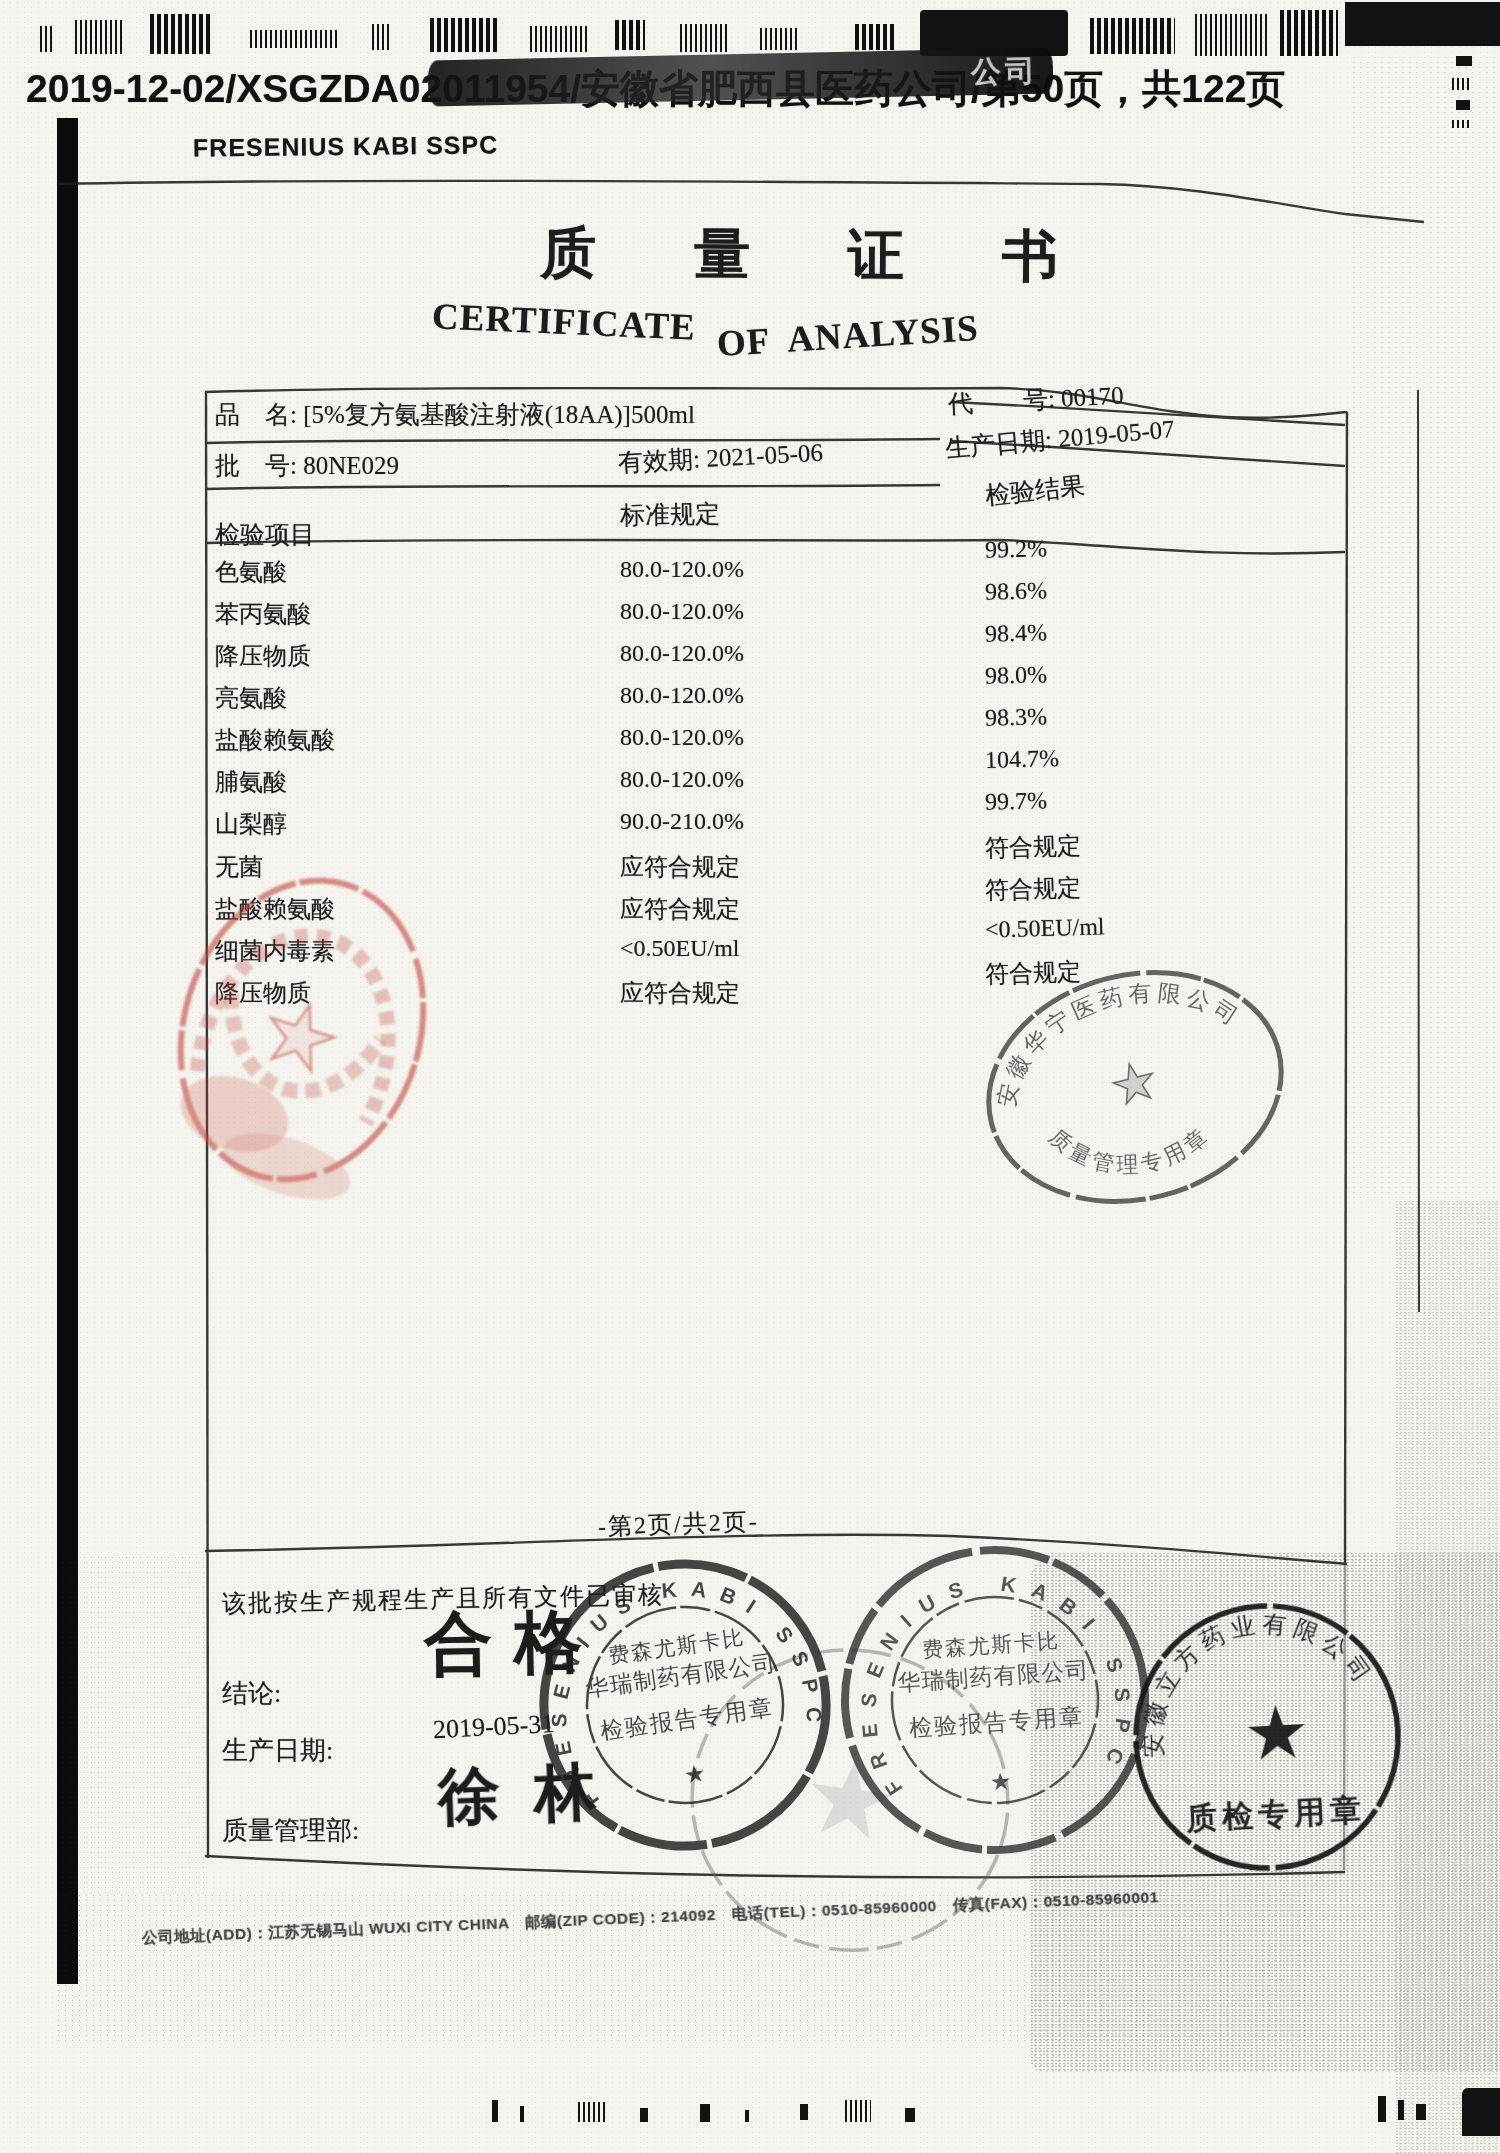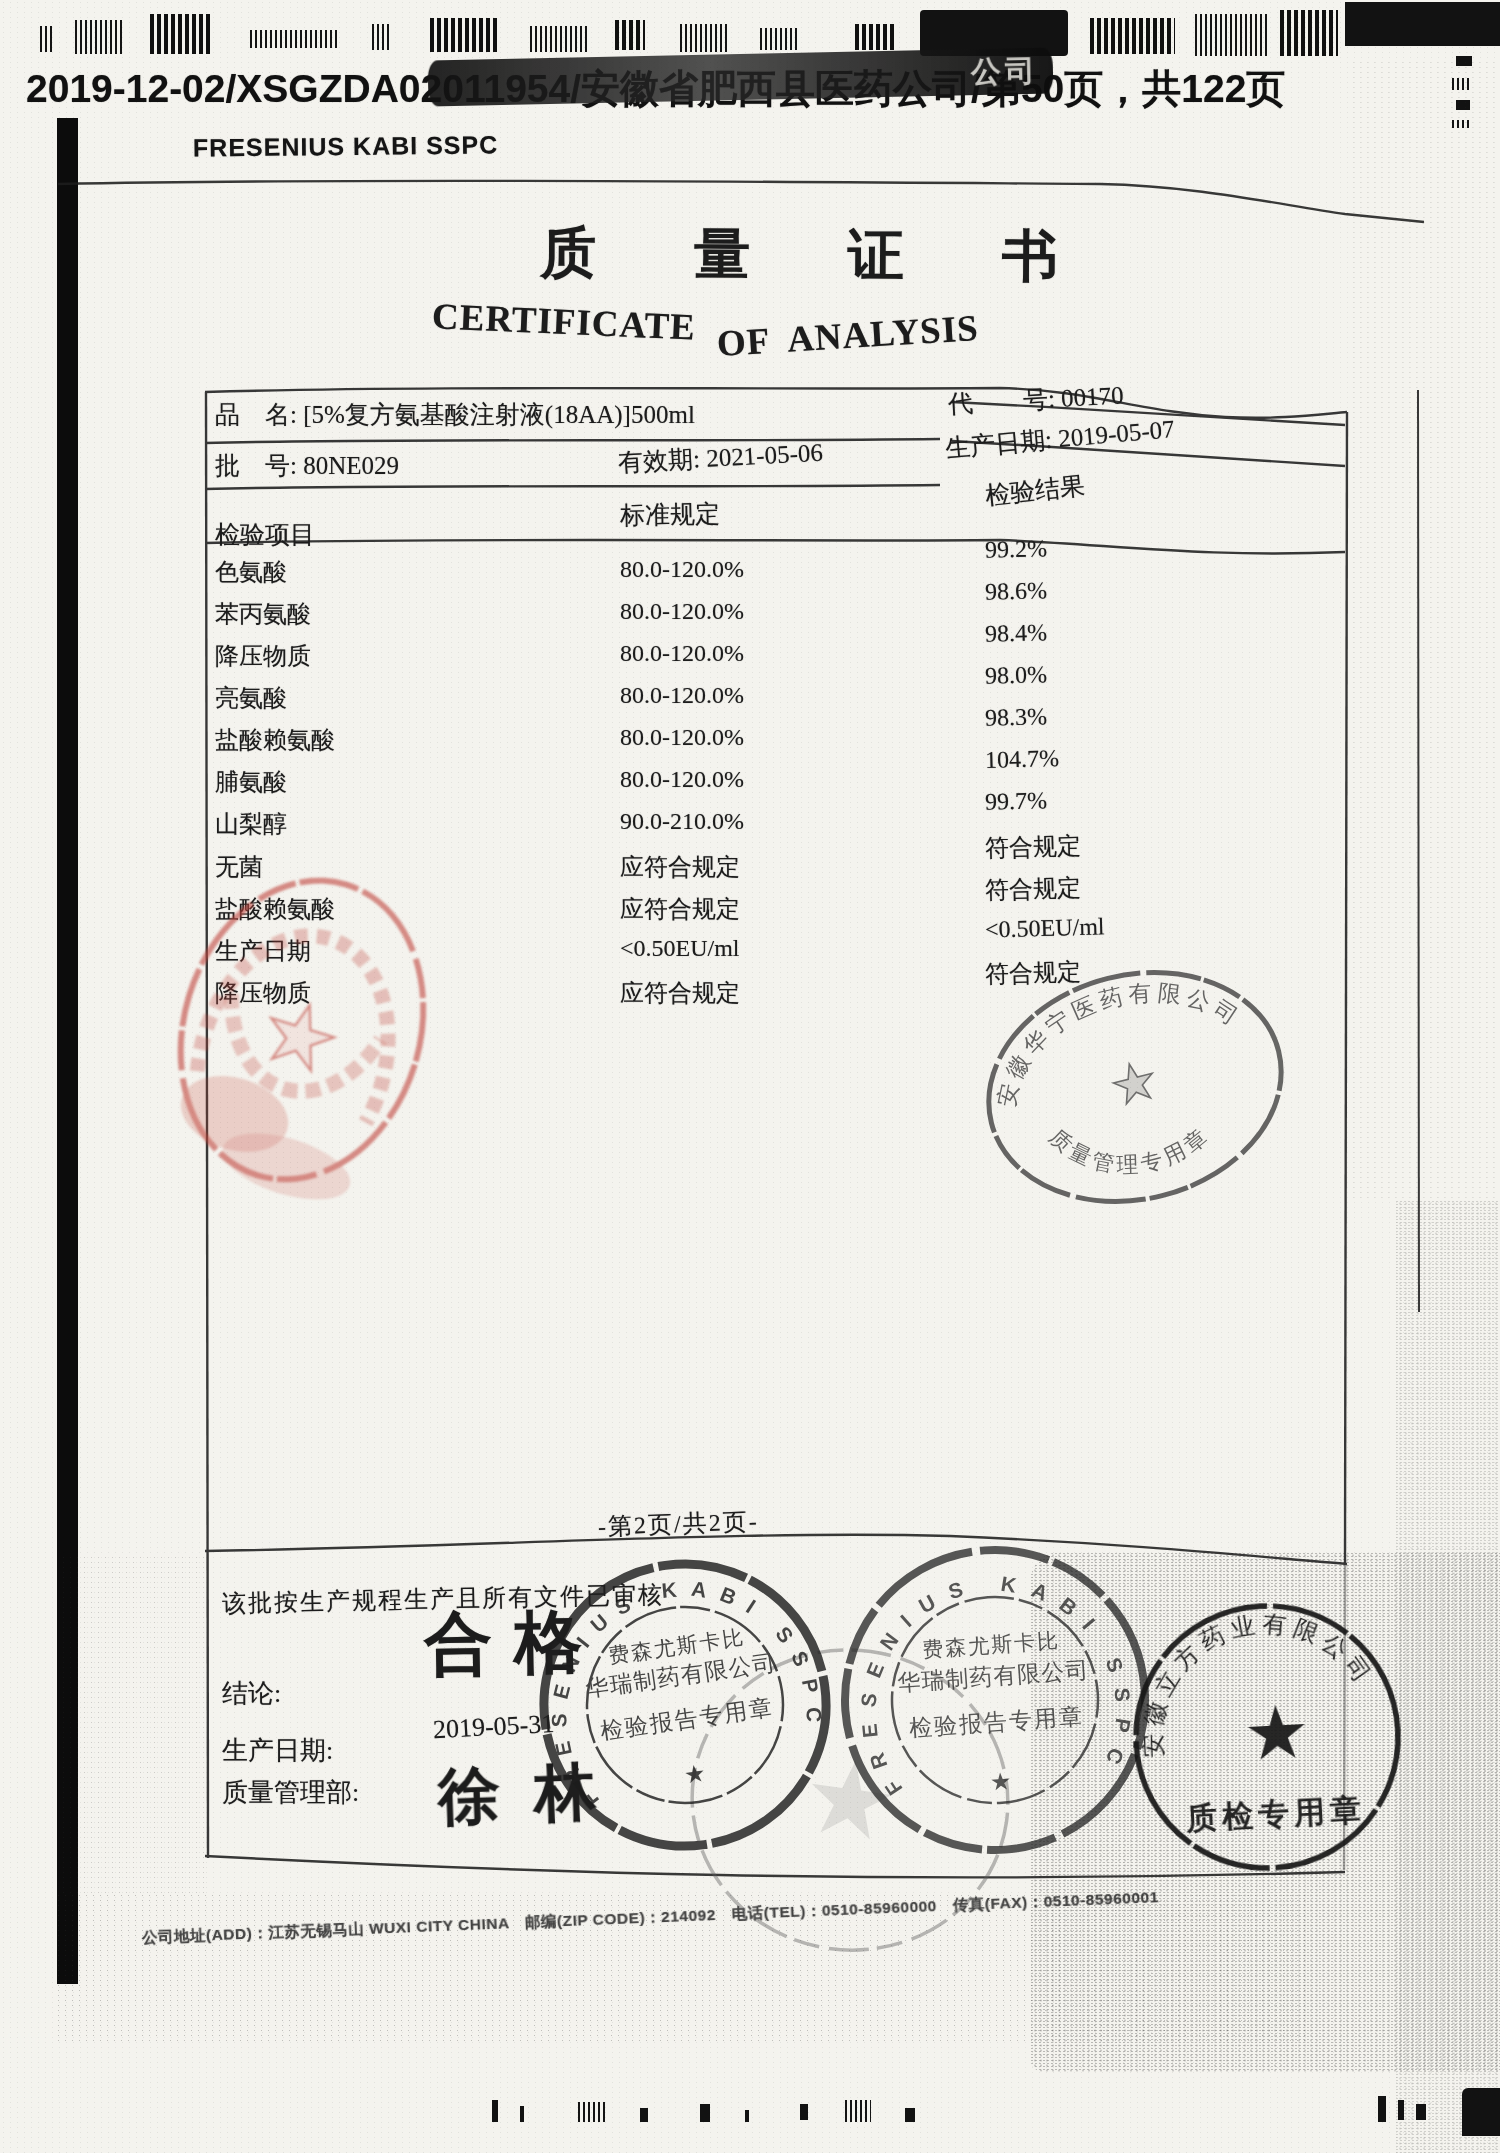--- a/index.html
+++ b/index.html
@@ -175,41 +175,41 @@
         <span class="c1">无菌</span>
         <span class="c2">应符合规定</span>
         <span class="c3">符合规定</span>
       </div>
     <div class="txt f24" style="left:0;top:893px;">
         <span class="c1">盐酸赖氨酸</span>
         <span class="c2">应符合规定</span>
         <span class="c3">符合规定</span>
       </div>
     <div class="txt f24" style="left:0;top:935px;">
-        <span class="c1">生产日期</span>
+        <span class="c1">细菌内毒素</span>
         <span class="c2">&lt;0.50EU/ml</span>
         <span class="c3">&lt;0.50EU/ml</span>
       </div>
     <div class="txt f24" style="left:0;top:977px;">
         <span class="c1">降压物质</span>
         <span class="c2">应符合规定</span>
         <span class="c3">符合规定</span>
       </div>
   </div>
 
   <div class="txt pgnote">-第2页/共2页-</div>
 
   <div>
     <div class="txt f24" style="left:222px;top:1583px;transform:rotate(-1.2deg);letter-spacing:2px;">该批按生产规程生产且所有文件已审核</div>
     <div class="txt conc">合格</div>
     <div class="txt f26" style="left:222px;top:1676px;">结论:</div>
     <div class="txt f26 rot-m3" style="left:433px;top:1712px;">2019-05-31</div>
     <div class="txt f26" style="left:222px;top:1733px;">生产日期:</div>
     <div class="txt sig">徐林</div>
-    <div class="txt f26" style="left:222px;top:1775px;">质量管理部:</div>
+    <div class="txt f26" style="left:222px;top:1813px;">质量管理部:</div>
   </div>
 
   <div class="speck2" style="left:1030px;top:1552px;width:470px;height:520px;opacity:.5;border-radius:30px 0 0 14px;"></div>
   <div class="speck2" style="left:1395px;top:1200px;width:105px;height:953px;opacity:.3;"></div>
   <div class="speck" style="left:55px;top:1893px;width:1250px;height:150px;opacity:.55;"></div>
   <div class="speck" style="left:60px;top:1555px;width:150px;height:340px;opacity:.4;"></div>
   <div class="speck" style="left:1350px;top:60px;width:150px;height:1140px;opacity:.25;"></div>
 
   <div class="txt sans footerline">公司地址(ADD)：江苏无锡马山 WUXI CITY CHINA　邮编(ZIP CODE)：214092　电话(TEL)：0510-85960000　传真(FAX)：0510-85960001</div>
 

